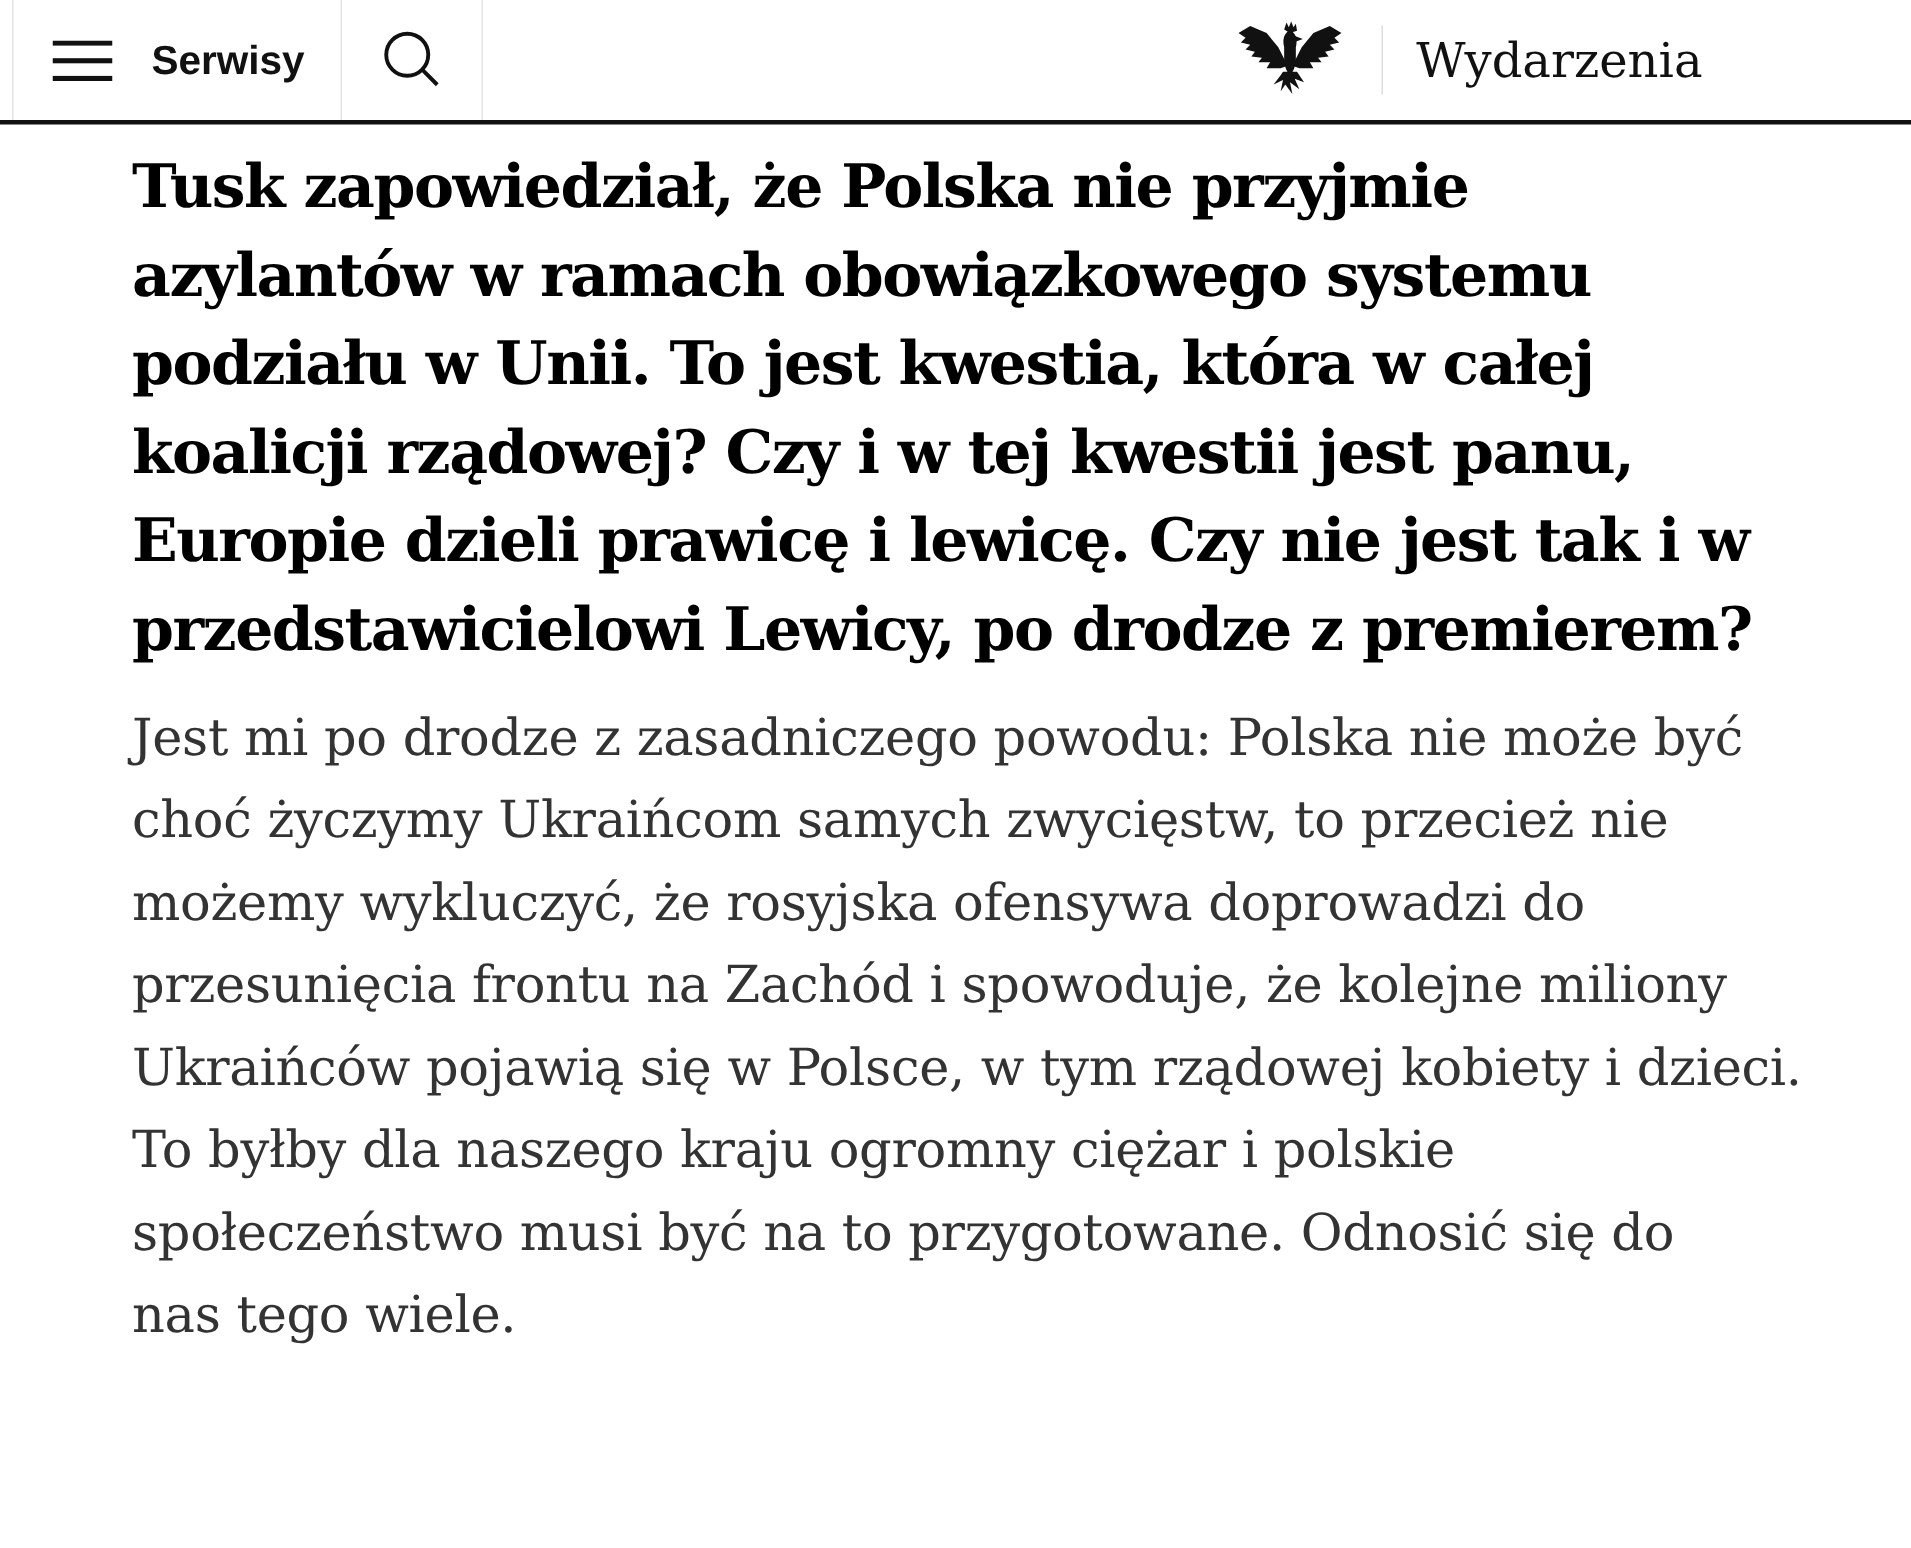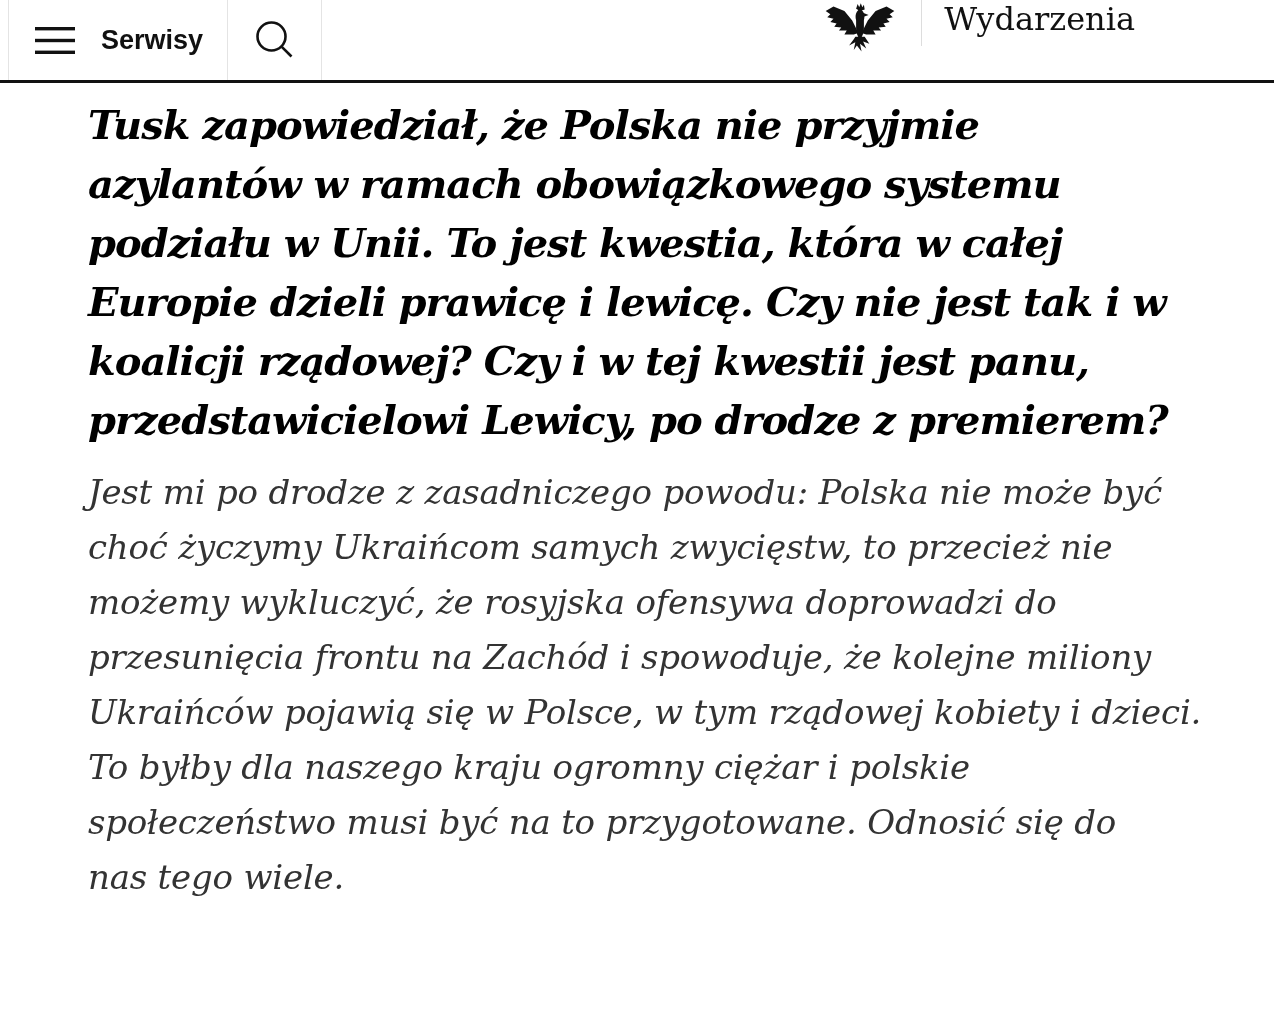--- a/index.html
+++ b/index.html
@@ -20,31 +20,31 @@
   .menu-label {
     font-family:"Liberation Sans", sans-serif; font-weight:700;
     font-size:27px; color:#111; letter-spacing:0;text-align:center;
   }
   .cell-search {
     width:94px; border-right:1px solid #e4e4e4;
     display:flex; align-items:center; justify-content:center;
     cursor:pointer;
   }
   .header-right {
-    margin-left:auto; display:flex; align-items:flex-start;
+    margin-left:auto; display:flex; align-items:center;
     gap:22px; padding-right:139px;
   }
   .brand-divider { width:1px; height:46px; background:#ddd; }
   .section-title {
     font-family:"DejaVu Serif", serif; font-size:32px; color:#111;
     cursor:pointer;
   }
 
   
-  .article { padding:12px 88px 0 88px;font-style:italic; }
+  .article { padding:12px 88px 0 88px; }
   .question-line {
     font-weight:700; font-size:40px; line-height:59px; color:#000;
     white-space:nowrap; letter-spacing:-1px;
   }
   .answer { margin-top:16px; }
   .answer-line {
     font-weight:400; font-size:34px; line-height:55px; color:#333;
     white-space:nowrap; letter-spacing:-0.2px;
   }
 
@@ -97,22 +97,22 @@
   </div>
 
 </header>
 
 <main class="article">
 
   <div class="question">
     <div class="question-line">Tusk zapowiedział, że Polska nie przyjmie</div>
     <div class="question-line">azylantów w ramach obowiązkowego systemu</div>
     <div class="question-line">podziału w Unii. To jest kwestia, która w całej</div>
+    <div class="question-line">koalicji rządowej? Czy i w tej kwestii jest panu,</div>
     <div class="question-line">Europie dzieli prawicę i lewicę. Czy nie jest tak i w</div>
-    <div class="question-line">koalicji rządowej? Czy i w tej kwestii jest panu,</div>
     <div class="question-line">przedstawicielowi Lewicy, po drodze z premierem?</div>
   </div>
 
   <div class="answer">
     <div class="answer-line">Jest mi po drodze z zasadniczego powodu: Polska nie może być</div>
     <div class="answer-line">choć życzymy Ukraińcom samych zwycięstw, to przecież nie</div>
     <div class="answer-line">możemy wykluczyć, że rosyjska ofensywa doprowadzi do</div>
     <div class="answer-line">przesunięcia frontu na Zachód i spowoduje, że kolejne miliony</div>
     <div class="answer-line">Ukraińców pojawią się w Polsce, w tym rządowej kobiety i dzieci.</div>
     <div class="answer-line">To byłby dla naszego kraju ogromny ciężar i polskie</div>

